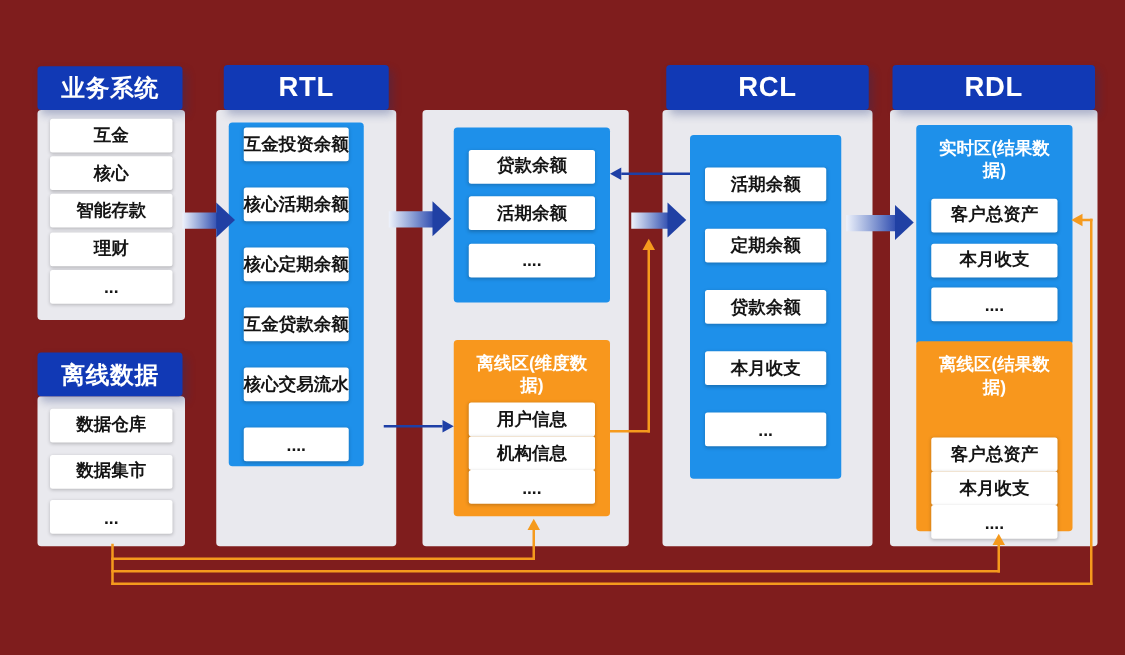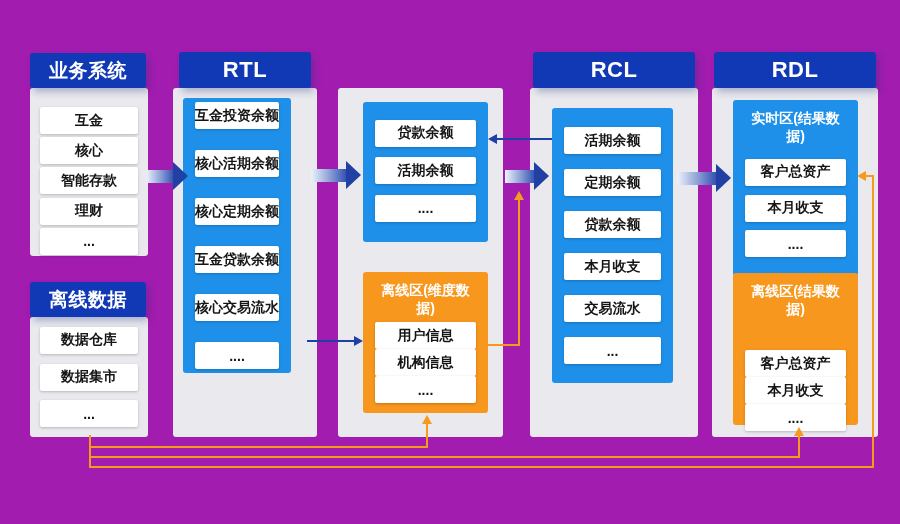--- a/index.html
+++ b/index.html
@@ -1,17 +1,17 @@
 <!DOCTYPE html>
 <html><head>
 <meta charset="utf-8">
 <style>
   html,body{margin:0;padding:0;background:#fff;}
   #canvas{
-    position:relative;width:900px;height:524px;background:#a21caf;overflow:hidden;
+    position:relative;width:900px;height:524px;background:#7f1d1d;overflow:hidden;
     font-family:"Liberation Sans","DejaVu Sans",sans-serif;
   }
   .panel{position:absolute;background:#e9e9ee;border-radius:3px;}
   .col-header{
     position:absolute;background:#1139b5;color:#fff;font-weight:700;
     display:flex;align-items:center;justify-content:center;border-radius:3px;
     box-shadow:3px 4px 7px rgba(30,50,120,.30);letter-spacing:.5px;
   }
   .cn-header{font-size:19px;}
   .en-header{font-size:22px;}
@@ -54,21 +54,21 @@
   <div class="panel" style="left:338px;top:88px;width:165px;height:349px;"></div>
   <div class="panel" style="left:530px;top:88px;width:168px;height:349px;"></div>
   <div class="panel" style="left:712px;top:88px;width:166px;height:349px;"></div>
 
   <div class="col-header cn-header" style="left:30px;top:53px;width:116px;height:35px;">业务系统</div>
   <div class="col-header cn-header" style="left:30px;top:282px;width:116px;height:35px;">离线数据</div>
   <div class="col-header en-header" style="left:179px;top:52px;width:132px;height:36px;">RTL</div>
   <div class="col-header en-header" style="left:533px;top:52px;width:162px;height:36px;">RCL</div>
   <div class="col-header en-header" style="left:714px;top:52px;width:162px;height:36px;">RDL</div>
 
-  <div class="panel-items" style="left:30px;top:104px;width:118px;height:154px;">
+  <div class="panel-items" style="left:30px;top:92px;width:118px;height:154px;">
     <div class="wbox">互金</div>
     <div class="wbox">核心</div>
     <div class="wbox">智能存款</div>
     <div class="wbox">理财</div>
     <div class="wbox">...</div>
   </div>
 
   <div class="panel-items" style="left:30px;top:317px;width:118px;height:120px;">
     <div class="wbox">数据仓库</div>
     <div class="wbox">数据集市</div>
@@ -99,21 +99,20 @@
       <div class="wbox">机构信息</div>
       <div class="wbox">....</div>
     </div>
   </div>
 
   <div class="plainbox blue" style="left:552px;top:108px;width:121px;height:275px;">
     <div class="wbox">活期余额</div>
     <div class="wbox">定期余额</div>
     <div class="wbox">贷款余额</div>
     <div class="wbox">本月收支</div>
-    <div class="wbox">交易流水</div>
     <div class="wbox">...</div>
   </div>
 
   <div class="zone blue" style="left:733px;top:100px;width:125px;height:176px;">
     <div class="zone-title">实时区(结果数据)</div>
     <div class="zone-items">
       <div class="wbox">客户总资产</div>
       <div class="wbox">本月收支</div>
       <div class="wbox">....</div>
     </div>

